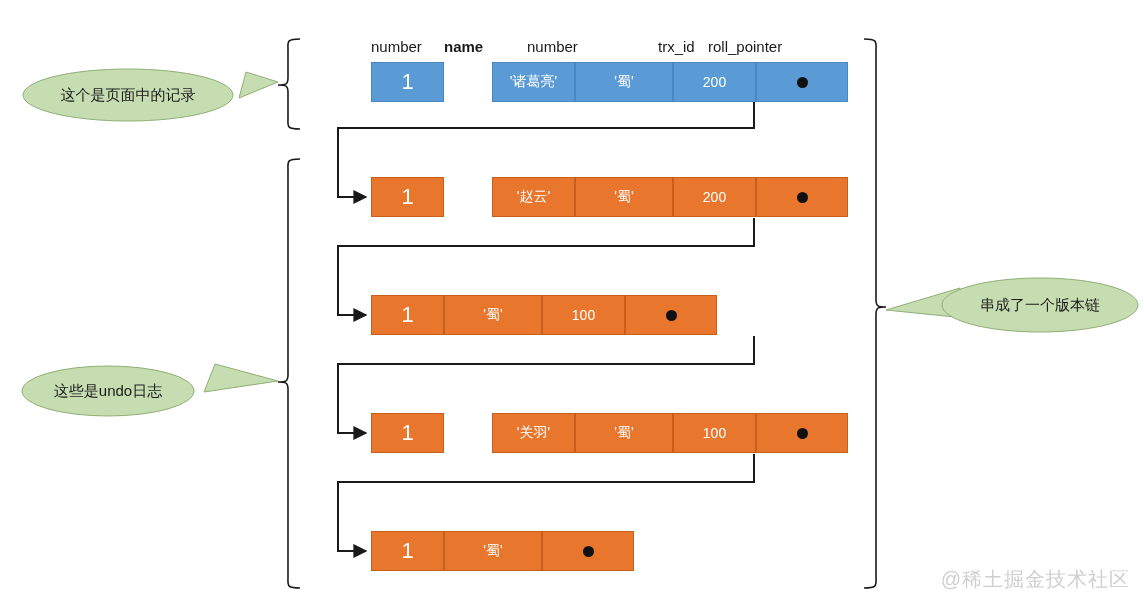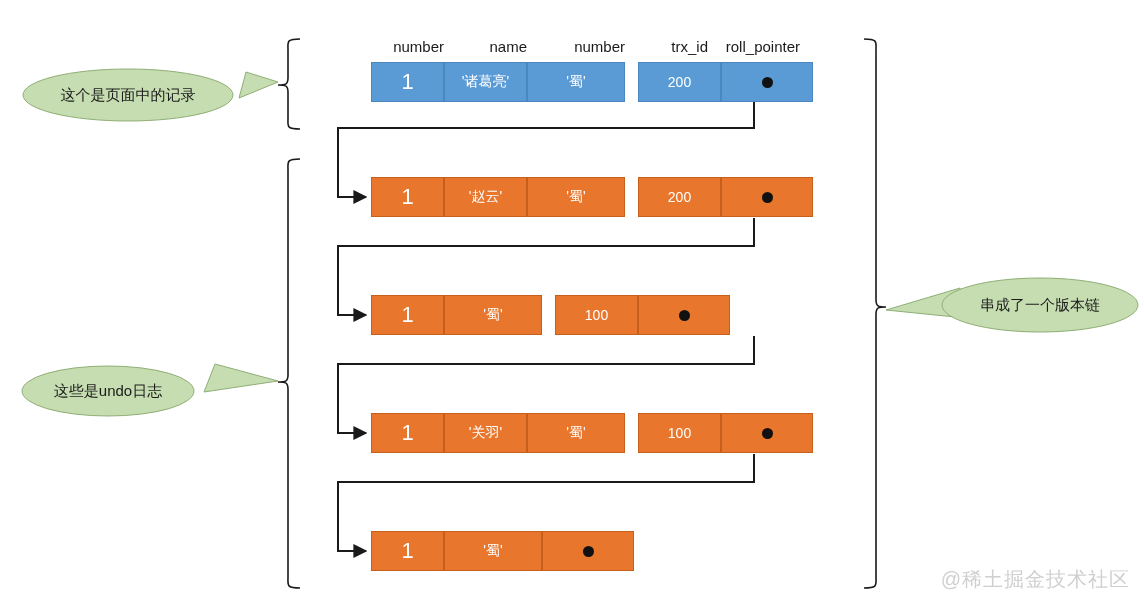--- a/index.html
+++ b/index.html
@@ -12,21 +12,21 @@
   }
   #stage{position:absolute;left:0;top:0;width:1144px;height:605px;}
   #wires{position:absolute;left:0;top:0;width:1144px;height:605px;pointer-events:none;}
 
   
   .col-head{
     position:absolute;
     color:#1a1a1a;
     font-size:15px;
     line-height:18px;
-    text-align:right;
+    text-align:left;
     white-space:nowrap;
   }
 
   
   .record{
     position:absolute;
     display:flex;
     box-sizing:border-box;
     height:40px;
   }
@@ -36,23 +36,23 @@
     align-items:center;
     justify-content:center;
     color:#ffffff;
     font-size:14px;
     white-space:nowrap;
     position:relative;
   }
   .record.blue .cell{background:#5B9BD5;border:1px solid #4A87BE;}
   .record.orange .cell{background:#E8762C;border:1px solid #C75F1C;}
   .record .cell.c-number{width:73px;font-size:22px;}
-  .record .cell.c-name{width:83px;}
+  .record .cell.c-name{width:83px;margin-left:48px;}
   .record .cell.c-country{width:98px;}
-  .record .cell.c-trx{width:83px;margin-left:13px;}
+  .record .cell.c-trx{width:83px;}
   .record .cell.c-ptr{width:92px;}
   .ptr-dot{
     width:11px;height:11px;border-radius:50%;
     background:#111111;display:block;
   }
 
   
   .bubble{position:absolute;}
   .bubble .btext{
     position:absolute;
@@ -128,23 +128,23 @@
       <ellipse cx="108" cy="391" rx="86" ry="25" fill="#C5DDB0" stroke="#8FAE75" stroke-width="1"></ellipse>
     </g>
 
     <g>
       <path fill="#C5DDB0" stroke="#8FAE75" stroke-width="1" d="M 960 288 L 886 310 L 965 318 Z"></path>
       <ellipse cx="1040" cy="305" rx="98" ry="27" fill="#C5DDB0" stroke="#8FAE75" stroke-width="1"></ellipse>
     </g>
   </svg>
 
   <div class="col-head" style="left:371px;top:38px;width:73px;">number</div>
-  <div class="col-head" style="left:444px;top:38px;width:83px;">name</div>
+  <div class="col-head" style="left:444px;top:38px;width:83px;font-weight:bold;">name</div>
   <div class="col-head" style="left:527px;top:38px;width:98px;">number</div>
-  <div class="col-head" style="left:625px;top:38px;width:83px;">trx_id</div>
+  <div class="col-head" style="left:658px;top:38px;width:83px;">trx_id</div>
   <div class="col-head" style="left:708px;top:38px;width:92px;">roll_pointer</div>
 
   <div class="record blue" style="left:371px;top:62px;">
     <div class="cell c-number">1</div>
     <div class="cell c-name">'诸葛亮'</div>
     <div class="cell c-country">'蜀'</div>
     <div class="cell c-trx">200</div>
     <div class="cell c-ptr">
         <span class="ptr-dot"></span>
       </div>

